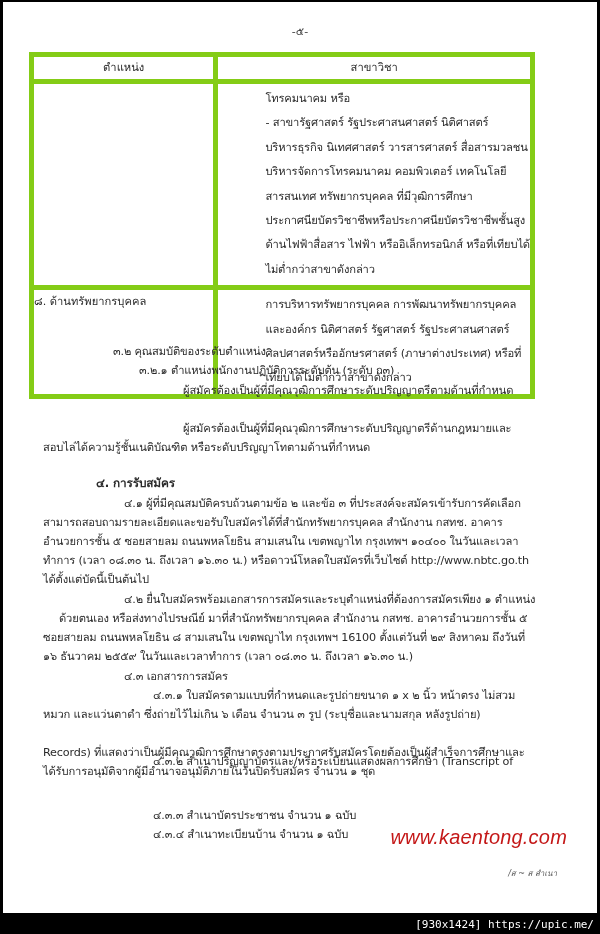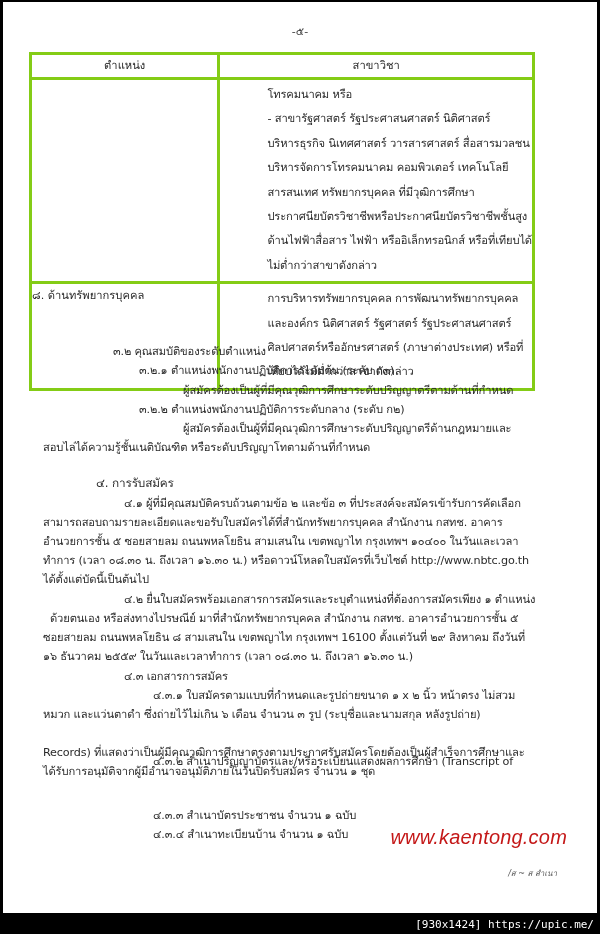--- a/index.html
+++ b/index.html
@@ -13,29 +13,29 @@
     position: absolute; left: 3px; top: 2px; width: 594px; height: 911px;
     background: #fff;
   }
   .t { position: absolute; font-size: 11.2px; line-height: 15px; white-space: nowrap; letter-spacing: -0.15px; }
   .pagenum { position: absolute; left: 0; width: 594px; text-align: center; top: 20px; font-size: 11px; color: #444; }
   table.grid {
     position: absolute; left: 26px; top: 50px; width: 506px;
     border-collapse: collapse;
   }
   table.grid td, table.grid th {
-    border: 3px solid #84cc16; padding: 0; vertical-align: top;
+    border: 5px solid #84cc16; padding: 0; vertical-align: top;
     font-weight: normal; font-size: 11.2px; color: #2a2a2a;
   }
   .hdr { height: 22px; text-align: center; line-height: 22px; }
   .c1 { width: 215px; }
   .cell-lines { padding: 3px 0 3px 7px; }
   .cell-lines div { line-height: 24.4px; white-space: nowrap; letter-spacing: -0.15px; margin-left: 40px; }
   .left-pad { padding: 6px 0 0 25px; line-height: 24px; }
-  .bold { font-weight: normal; text-align: center; }
+  .bold { font-weight: bold; text-align: center; }
   .watermark {
     position: absolute; right: 30px; top: 824px;
     font-family: "Liberation Sans", sans-serif; font-style: italic;
     font-size: 20px; color: #c41818; letter-spacing: 0.2px;
   }
   .wm-small {
     position: absolute; right: 40px; top: 865px; font-size: 8px; color: #555; font-style: italic;
   }
   .footer-bar {
     position: absolute; right: 6px; bottom: 3px;
@@ -79,33 +79,32 @@
           <div>เทียบได้ไม่ต่ำกว่าสาขาดังกล่าว</div>
         </div>
       </td>
     </tr>
   </tbody>
     </table>
 
   <div class="t" style="left:110px;top:342px">๓.๒  คุณสมบัติของระดับตำแหน่ง</div>
   <div class="t" style="left:136px;top:361px">๓.๒.๑  ตำแหน่งพนักงานปฏิบัติการระดับต้น (ระดับ ก๓)</div>
   <div class="t" style="left:180px;top:381px">ผู้สมัครต้องเป็นผู้ที่มีคุณวุฒิการศึกษาระดับปริญญาตรีตามด้านที่กำหนด</div>
-  <div class="t" style="left:136px;top:400px">๓.๒.๒  ตำแหน่งพนักงานปฏิบัติการระดับกลาง (ระดับ ก๒)</div>
   <div class="t" style="left:40px;top:438px">สอบไล่ได้ความรู้ชั้นเนติบัณฑิต หรือระดับปริญญาโทตามด้านที่กำหนด</div>
   <div class="t" style="left:180px;top:419px">ผู้สมัครต้องเป็นผู้ที่มีคุณวุฒิการศึกษาระดับปริญญาตรีด้านกฎหมายและ</div>
 
   <div class="t bold" style="left:93px;top:474px;font-size:11.8px">๔. การรับสมัคร</div>
   <div class="t" style="left:121px;top:494px">๔.๑  ผู้ที่มีคุณสมบัติครบถ้วนตามข้อ ๒ และข้อ ๓ ที่ประสงค์จะสมัครเข้ารับการคัดเลือก</div>
   <div class="t" style="left:40px;top:513px">สามารถสอบถามรายละเอียดและขอรับใบสมัครได้ที่สำนักทรัพยากรบุคคล สำนักงาน กสทช. อาคาร</div>
   <div class="t" style="left:40px;top:532px">อำนวยการชั้น ๕  ซอยสายลม ถนนพหลโยธิน สามเสนใน เขตพญาไท กรุงเทพฯ ๑๐๔๐๐ ในวันและเวลา</div>
   <div class="t" style="left:40px;top:551px">ทำการ  (เวลา ๐๘.๓๐ น. ถึงเวลา ๑๖.๓๐ น.) หรือดาวน์โหลดใบสมัครที่เว็บไซต์ http://www.nbtc.go.th</div>
   <div class="t" style="left:40px;top:570px">ได้ตั้งแต่บัดนี้เป็นต้นไป</div>
 
   <div class="t" style="left:121px;top:590px">๔.๒  ยื่นใบสมัครพร้อมเอกสารการสมัครและระบุตำแหน่งที่ต้องการสมัครเพียง ๑ ตำแหน่ง</div>
-  <div class="t" style="left:47px;top:609px">ด้วยตนเอง หรือส่งทางไปรษณีย์ มาที่สำนักทรัพยากรบุคคล สำนักงาน กสทช. อาคารอำนวยการชั้น ๕</div>
+  <div class="t" style="left:56px;top:609px">ด้วยตนเอง หรือส่งทางไปรษณีย์ มาที่สำนักทรัพยากรบุคคล สำนักงาน กสทช. อาคารอำนวยการชั้น ๕</div>
   <div class="t" style="left:40px;top:628px">ซอยสายลม ถนนพหลโยธิน ๘ สามเสนใน เขตพญาไท กรุงเทพฯ 16100 ตั้งแต่วันที่ ๒๙ สิงหาคม ถึงวันที่</div>
   <div class="t" style="left:40px;top:647px">๑๖ ธันวาคม ๒๕๕๙ ในวันและเวลาทำการ (เวลา ๐๘.๓๐ น. ถึงเวลา ๑๖.๓๐ น.)</div>
 
   <div class="t" style="left:121px;top:667px">๔.๓  เอกสารการสมัคร</div>
   <div class="t" style="left:150px;top:686px">๔.๓.๑  ใบสมัครตามแบบที่กำหนดและรูปถ่ายขนาด ๑ x   ๒ นิ้ว หน้าตรง ไม่สวม</div>
   <div class="t" style="left:40px;top:705px">หมวก และแว่นตาดำ ซึ่งถ่ายไว้ไม่เกิน ๖ เดือน จำนวน ๓ รูป (ระบุชื่อและนามสกุล หลังรูปถ่าย)</div>
 
   <div class="t" style="left:150px;top:752px">๔.๓.๒  สำเนาปริญญาบัตรและ/หรือระเบียนแสดงผลการศึกษา (Transcript of</div>
   <div class="t" style="left:40px;top:743px">Records) ที่แสดงว่าเป็นผู้มีคุณวุฒิการศึกษาตรงตามประกาศรับสมัครโดยต้องเป็นผู้สำเร็จการศึกษาและ</div>
   <div class="t" style="left:40px;top:762px">ได้รับการอนุมัติจากผู้มีอำนาจอนุมัติภายในวันปิดรับสมัคร จำนวน ๑ ชุด</div>

